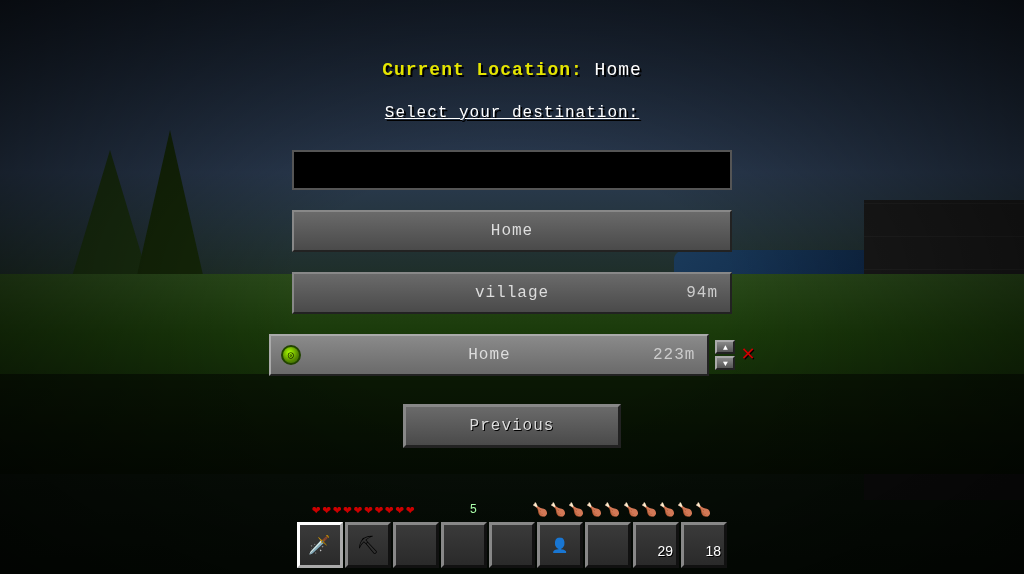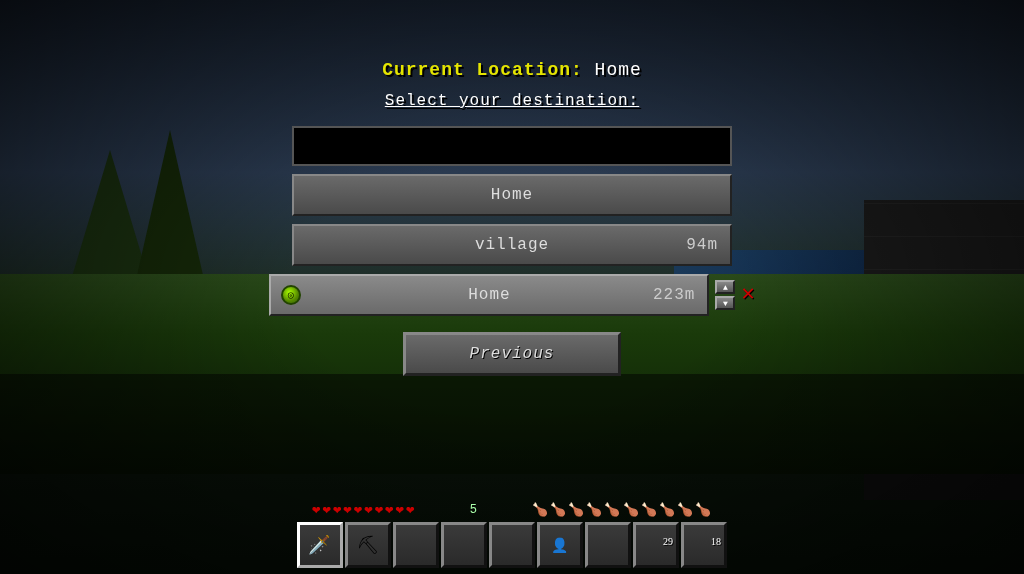--- a/index.html
+++ b/index.html
@@ -116,21 +116,21 @@
     .ui-container {
       position: absolute;
       top: 60px;
       left: 50%;
       transform: translateX(-50%);
       width: 500px;
       z-index: 10;
       display: flex;
       flex-direction: column;
       align-items: center;
-      gap: 8px;
+      gap: 20px;
     }
 
     .current-location {
       font-size: 18px;
       color: white;
       text-align: center;
       margin-bottom: 4px;
       text-shadow: 2px 2px #000;
       letter-spacing: 1px;
     }
@@ -260,21 +260,20 @@
       border-top: 3px solid #888;
       border-left: 3px solid #888;
       border-right: 3px solid #222;
       border-bottom: 3px solid #222;
       color: #ddd;
       font-size: 16px;
       font-family: 'Courier New', monospace;
       letter-spacing: 1px;
       cursor: pointer;
       text-shadow: 1px 1px #000;
-      font-style: italic;
     }
 
     
     .hud {
       position: absolute;
       bottom: 0;
       left: 50%;
       transform: translateX(-50%);
       width: 420px;
       z-index: 10;
@@ -336,25 +335,25 @@
 
     .hotbar-slot.active {
       border-top: 3px solid #fff;
       border-left: 3px solid #fff;
       border-right: 3px solid #aaa;
       border-bottom: 3px solid #aaa;
     }
 
     .slot-count {
       position: absolute;
-      bottom: 18px;
+      bottom: 6px;
       right: 3px;
-      font-size: 10px;
+      font-size: 14px;
       color: white;
-      font-family: Liberation Serif, serif;
+      font-family: Liberation Sans, sans-serif;
       text-shadow: 1px 1px #000;
     }
 
     
     .status-middle {
       display: flex;
       width: 420px;
       justify-content: space-between;
       align-items: center;
       padding: 0 10px;

